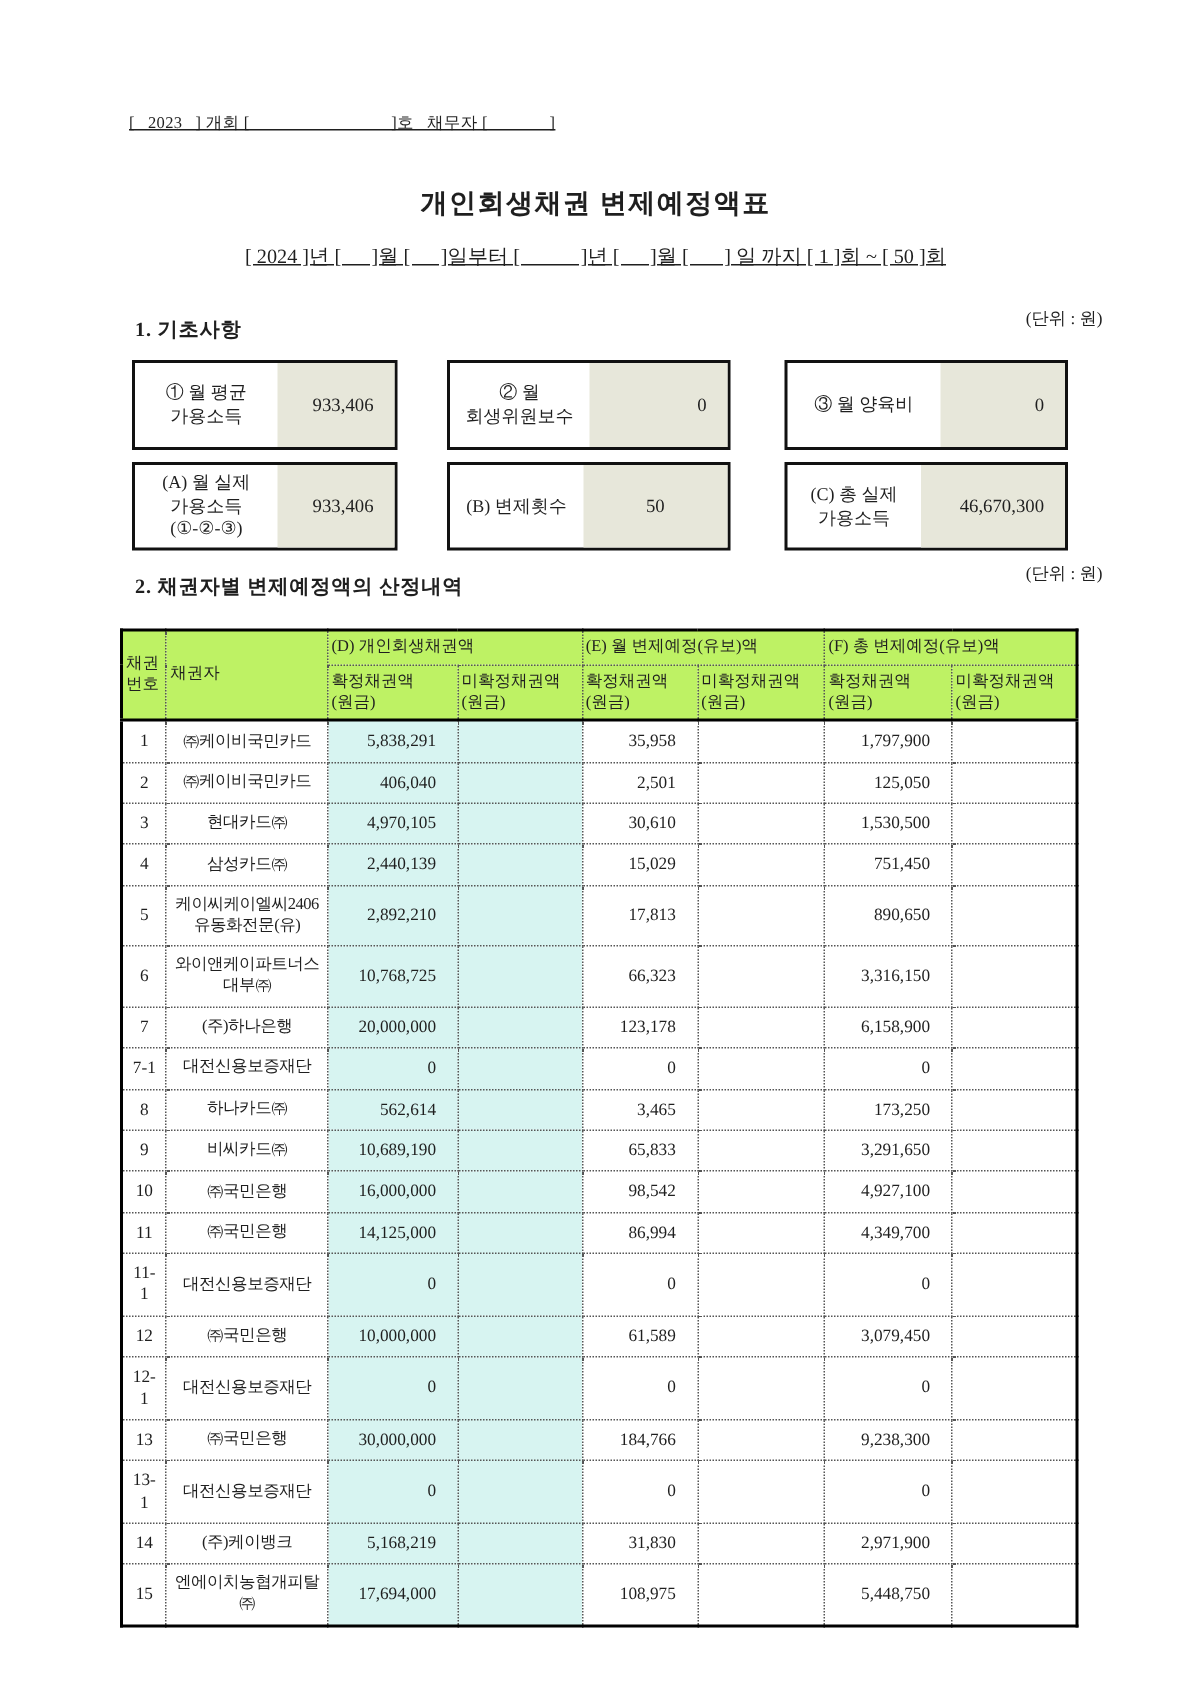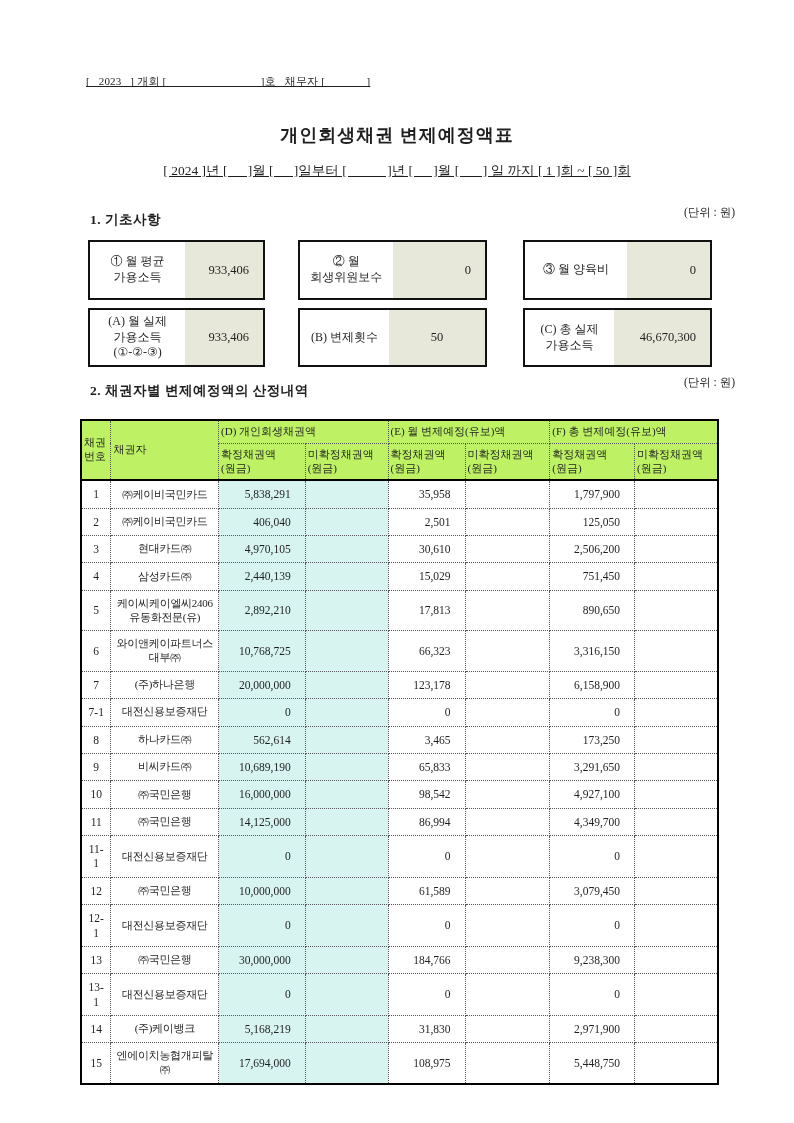--- a/index.html
+++ b/index.html
@@ -141,21 +141,21 @@
           <td class="c-num">125,050</td>
           <td class="c-num"></td>
         </tr>
         <tr>
           <td class="c-no">3</td>
           <td class="c-name">현대카드㈜</td>
           <td class="c-num cyan">4,970,105</td>
           <td class="c-num cyan"></td>
           <td class="c-num">30,610</td>
           <td class="c-num"></td>
-          <td class="c-num">2,506,200</td>
+          <td class="c-num">1,530,500</td>
           <td class="c-num"></td>
         </tr>
         <tr>
           <td class="c-no">4</td>
           <td class="c-name">삼성카드㈜</td>
           <td class="c-num cyan">2,440,139</td>
           <td class="c-num cyan"></td>
           <td class="c-num">15,029</td>
           <td class="c-num"></td>
           <td class="c-num">751,450</td>

